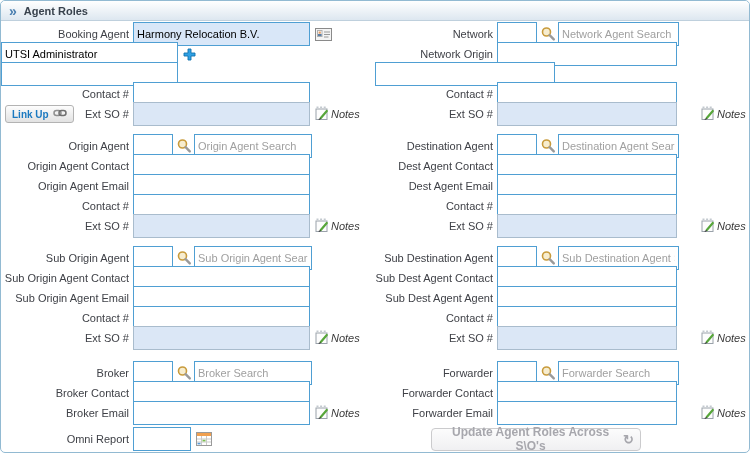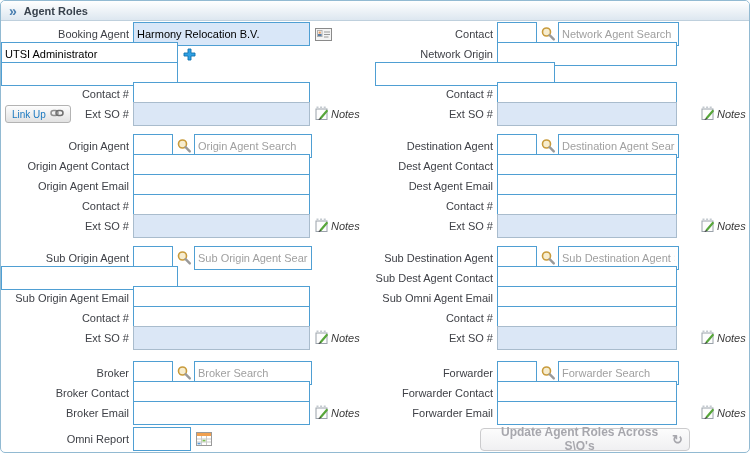--- a/index.html
+++ b/index.html
@@ -30,29 +30,29 @@
   .inp.ext{background:#dbe7f6;border:1px solid #a9bccd;}
   .inp-code{width:40px;margin-right:3px;}
   .inp-search{width:118px;}
   .col-right .inp-search{width:121px;}
   .mag{display:inline-flex;margin-right:2px;cursor:pointer;flex:none;}
   .icon-btn{display:inline-flex;margin-left:5px;cursor:pointer;flex:none;}
   .notes{display:inline-flex;align-items:center;gap:1px;margin-left:5px;cursor:pointer;
     color:#3a3a3a;flex:none;font-style:italic;}
   .col-right .notes{margin-left:24px;}
   .linkup{display:inline-flex;align-items:center;gap:4px;height:18px;padding:0 6px;
-    font-family:"Liberation Sans", sans-serif;font-size:10px;font-weight:normal;color:#1b79c0;
+    font-family:"Liberation Sans", sans-serif;font-size:10px;font-weight:bold;color:#1b79c0;
     background:linear-gradient(#fdfdfd,#e2e2e2);border:1px solid #b3b3b3;border-radius:3px;
     cursor:pointer;margin-left:4px;}
   .gap1{height:12px;}
   .gap2{height:12px;}
   .gap3{height:15px;}
   .omni-row{margin-top:5px;height:22px;}
   .update-btn{display:flex;align-items:center;justify-content:center;gap:6px;
-    box-sizing:border-box;width:210px;height:23px;margin-left:105px;
+    box-sizing:border-box;width:210px;height:23px;margin-left:56px;
     font-family:"Liberation Sans", sans-serif;font-size:12px;font-weight:bold;color:#a7a7ad;
     background:linear-gradient(#fcfcfc,#f0f0f2);border:1px solid #cbcbcd;border-radius:4px;padding-left:12px;}
   .refresh{font-size:13px;font-weight:bold;color:#a7a7ad;line-height:1;}
 </style>
 </head>
 <body>
 
 <div class="panel">
   <div class="panel-header">
     <span class="chev">»</span>
@@ -168,20 +168,21 @@
           <input class="inp-code" type="text" style="">
           <span class="mag mag-ic">
   <svg width="16" height="16" viewBox="0 0 16 16">
     <circle cx="6.5" cy="6" r="4" fill="#f7edcf" stroke="#c89b3c" stroke-width="1.6"></circle>
     <line x1="9.6" y1="9.2" x2="13.8" y2="13.4" stroke="#9a9a9a" stroke-width="2.4" stroke-linecap="round"></line>
   </svg>
 </span>
           <input class="inp-search" type="text" placeholder="Sub Origin Agent Search" style="">
         </div>
         <div class="row">
+          <label class="lbl">Sub Origin Agent Contact</label>
           <input class="inp" type="text" style="">
         </div>
         <div class="row">
           <label class="lbl">Sub Origin Agent Email</label>
           <input class="inp" type="text" style="">
         </div>
         <div class="row">
           <label class="lbl">Contact #</label>
           <input class="inp" type="text" style="">
         </div>
@@ -247,21 +248,21 @@
               <rect x="6.5" y="7.8" width="3" height="1.6" fill="#7cbf4e"></rect>
               <rect x="1.5" y="10.8" width="3" height="1.6" fill="#5b9bd5"></rect>
             </svg>
           </span>
         </div>
       </div>
 
       <div class="col col-right">
 
         <div class="row">
-          <label class="lbl">Contact</label>
+          <label class="lbl">Network</label>
           <input class="inp-code" type="text" style="">
           <span class="mag mag-ic">
   <svg width="16" height="16" viewBox="0 0 16 16">
     <circle cx="6.5" cy="6" r="4" fill="#f7edcf" stroke="#c89b3c" stroke-width="1.6"></circle>
     <line x1="9.6" y1="9.2" x2="13.8" y2="13.4" stroke="#9a9a9a" stroke-width="2.4" stroke-linecap="round"></line>
   </svg>
 </span>
           <input class="inp-search" type="text" placeholder="Network Agent Search" style="">
         </div>
         <div class="row">
@@ -343,21 +344,21 @@
     <line x1="9.6" y1="9.2" x2="13.8" y2="13.4" stroke="#9a9a9a" stroke-width="2.4" stroke-linecap="round"></line>
   </svg>
 </span>
           <input class="inp-search" type="text" placeholder="Sub Destination Agent Search" style="">
         </div>
         <div class="row">
           <label class="lbl">Sub Dest Agent Contact</label>
           <input class="inp" type="text" style="">
         </div>
         <div class="row">
-          <label class="lbl">Sub Omni Agent Email</label>
+          <label class="lbl">Sub Dest Agent Agent</label>
           <input class="inp" type="text" style="">
         </div>
         <div class="row">
           <label class="lbl">Contact #</label>
           <input class="inp" type="text" style="">
         </div>
         <div class="row">
           <label class="lbl">Ext SO #</label>
           <input class="inp ext" type="text" readonly="" style="">
           <span class="notes">

